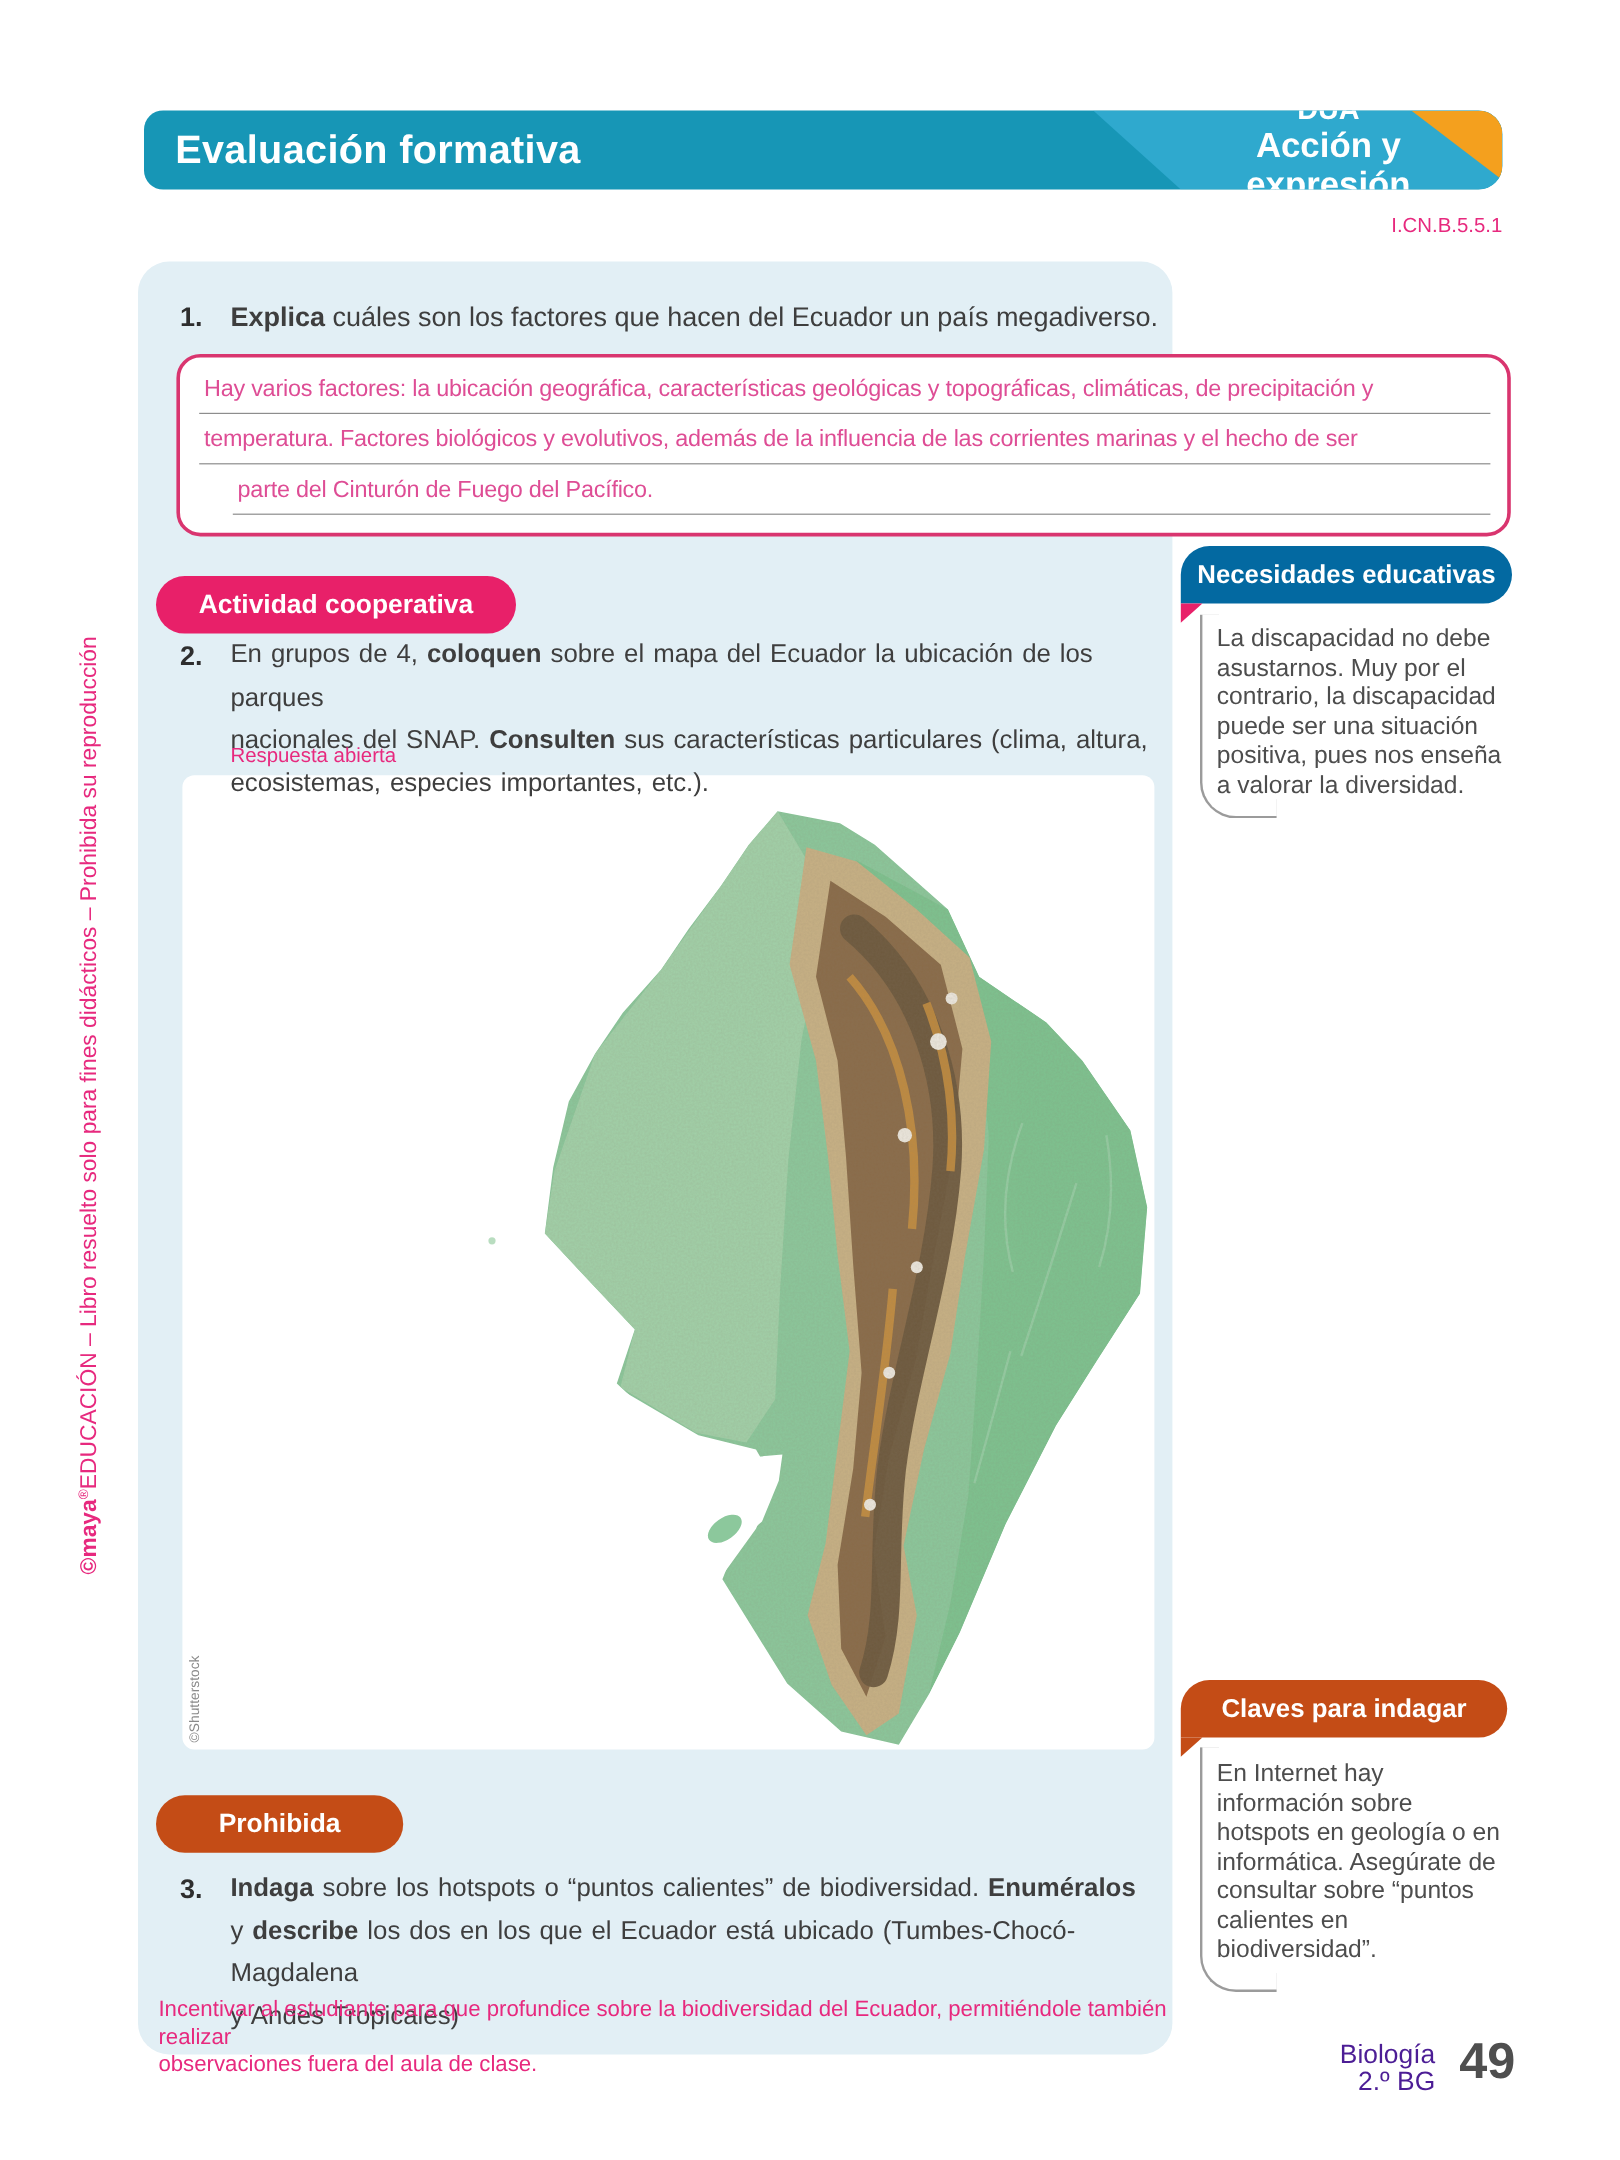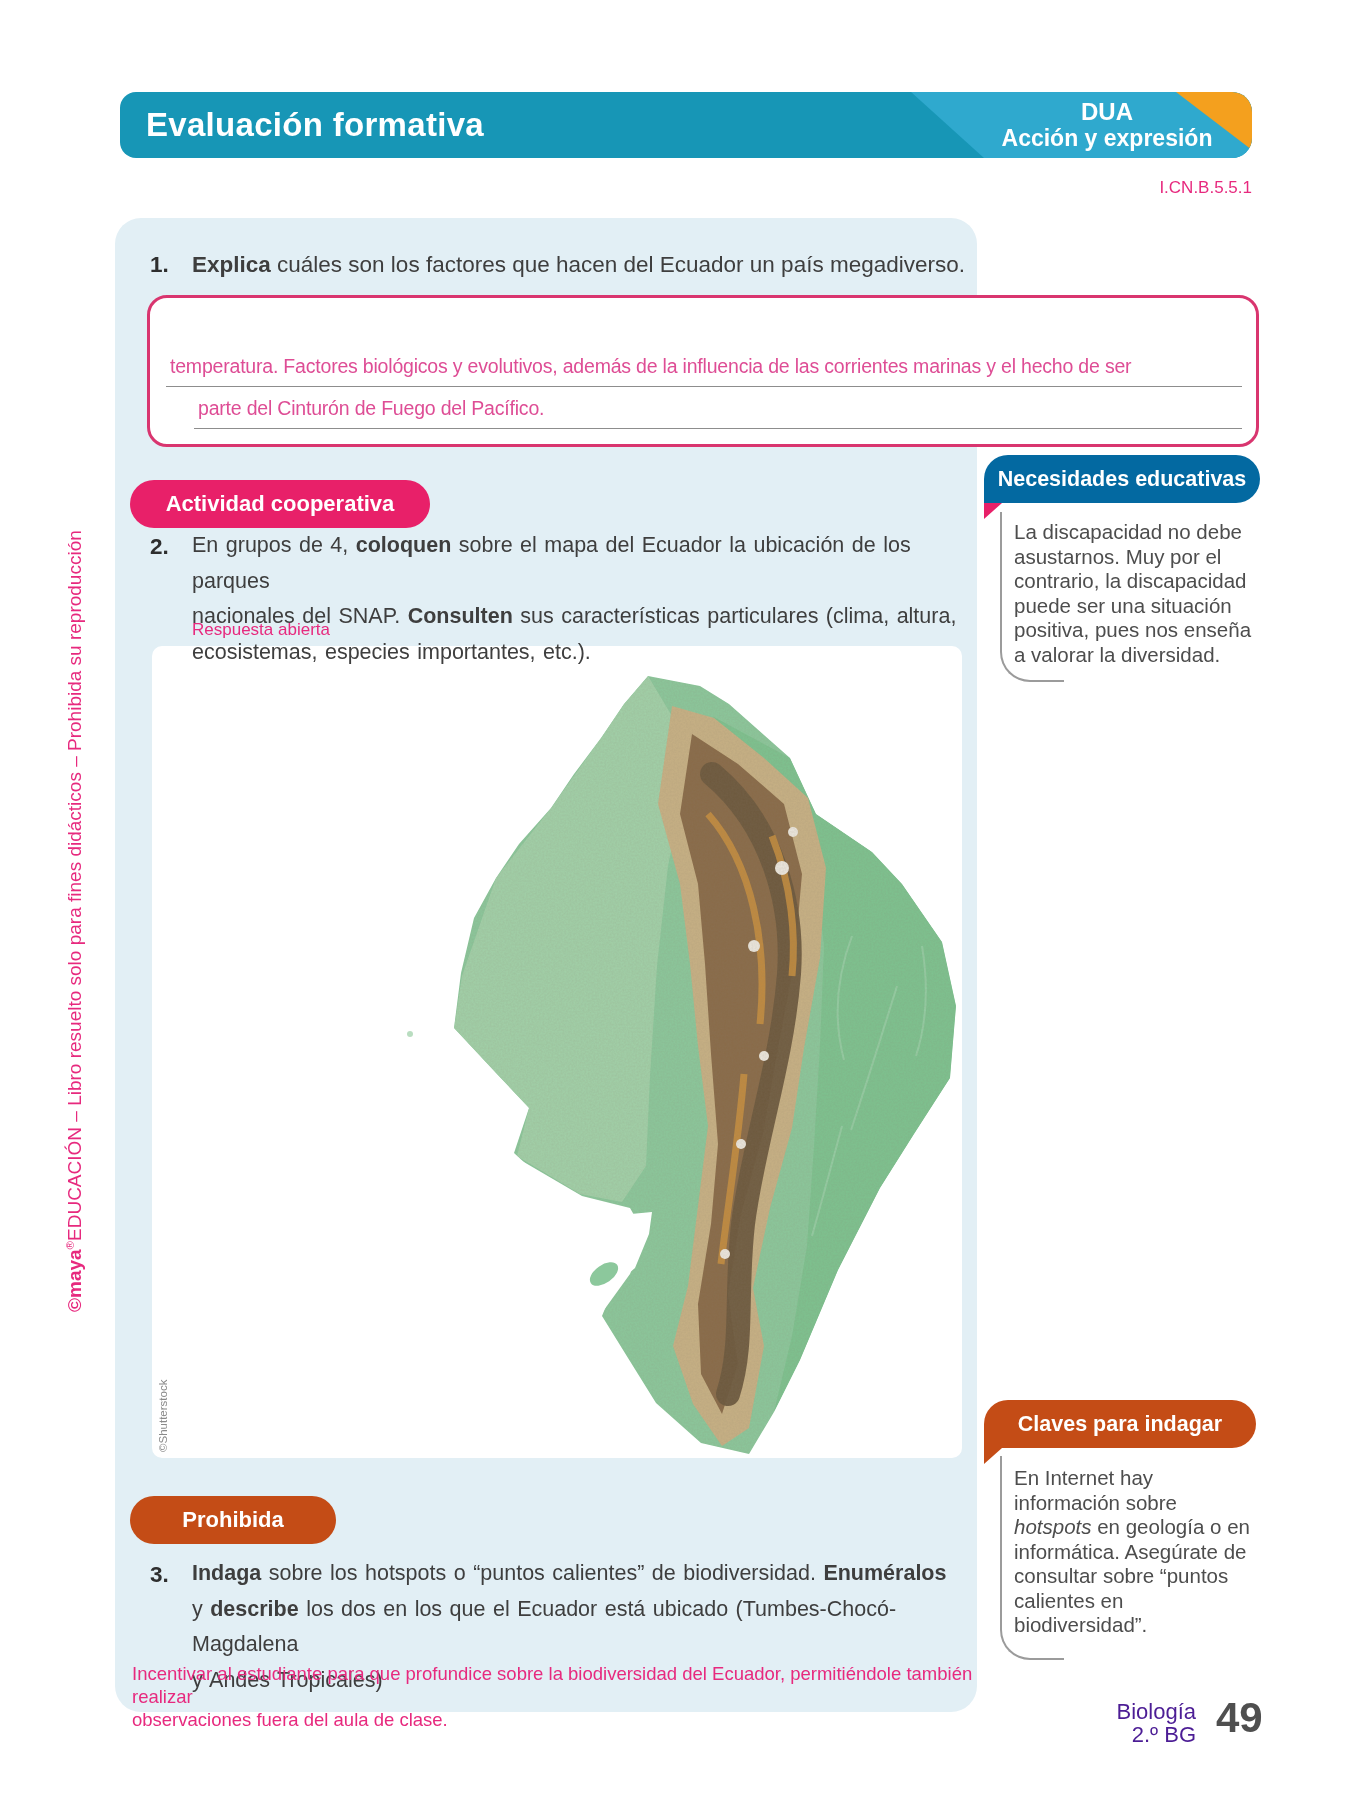--- a/index.html
+++ b/index.html
@@ -26,21 +26,21 @@
   .page-title{
     position:absolute;left:26px;top:50%;transform:translateY(-50%);
     color:#fff;font-size:33px;font-weight:bold;letter-spacing:.3px;
   }
   .dua-block{
     position:absolute;left:872px;top:0;width:230px;height:100%;
     display:flex;flex-direction:column;align-items:center;justify-content:center;
     color:#fff;line-height:1.12;z-index:2;
   }
   .dua-label{font-size:24px;font-weight:bold;}
-  .dua-sub{font-size:23px;font-weight:bold;}
+  .dua-sub{font-size:29px;font-weight:bold;}
   .std-code{right:98px;top:178px;color:#E7297E;font-size:17px;}
 
   
   .panel{
     left:115px;top:218px;width:862px;height:1494px;
     background:#E2EFF5;border-radius:26px;z-index:1;
   }
 
   
   .qnum{font-size:22.5px;font-weight:bold;color:#2E2E2E;z-index:3;}
@@ -119,20 +119,21 @@
   </div>
 </div>
 <div class="abs std-code">I.CN.B.5.5.1</div>
 
 <div class="abs panel"></div>
 
 <div class="abs qnum" style="left:150px;top:252px;">1.</div>
 <div class="abs qtext" style="left:192px;top:252px;white-space:nowrap;"><span style="font-weight: bold;">Explica</span><span> cuáles son los factores que hacen del Ecuador un país megadiverso.</span></div>
 
 <div class="abs answer-box">
+  <div class="ans-line" style="top:6px;">Hay varios factores: la ubicación geográfica, características geológicas y topográficas, climáticas, de precipitación y</div>
   <div class="ans-line" style="top:48px;">temperatura. Factores biológicos y evolutivos, además de la influencia de las corrientes marinas y el hecho de ser</div>
   <div class="ans-line" style="top:90px;margin-left:28px;">parte del Cinturón de Fuego del Pacífico.</div>
 </div>
 
 <div class="abs pill pill-pink" style="left:130px;top:480px;width:300px;height:48px;">Actividad cooperativa</div>
 
 <div class="abs qnum" style="left:150px;top:534px;">2.</div>
 <div class="abs qpara" style="left:192px;top:528px;width:790px;"><span>En grupos de 4, </span><span style="font-weight: bold;">coloquen</span><span> sobre el mapa del Ecuador la ubicación de los parques</span><br><span>nacionales del SNAP. </span><span style="font-weight: bold;">Consulten</span><span> sus características particulares (clima, altura,</span><br><span>ecosistemas, especies importantes, etc.).</span></div>
 <div class="abs pink-note" style="left:192px;top:620px;font-size:17px;">Respuesta abierta</div>
 
@@ -201,21 +202,21 @@
 <div class="abs pink-note" style="left:132px;top:1662px;width:860px;font-size:18.5px;line-height:23px;"><span>Incentivar al estudiante para que profundice sobre la biodiversidad del Ecuador, permitiéndole también realizar</span><br><span>observaciones fuera del aula de clase.</span></div>
 
 <div class="abs side-badge pill-pink" style="left:984px;top:455px;width:276px;height:48px;background:#0369a1;">Necesidades educativas</div>
 <div class="abs tail" style="left:984px;top:503px;border-top:16px solid #E82069;"></div>
 <div class="abs bracket" style="left:1000px;top:512px;width:62px;height:168px;"></div>
 <div class="abs side-text" style="left:1014px;top:520px;width:252px;"><span>La discapacidad no debe</span><br><span>asustarnos. Muy por el</span><br><span>contrario, la discapacidad</span><br><span>puede ser una situación</span><br><span>positiva, pues nos enseña</span><br><span>a valorar la diversidad.</span></div>
 
 <div class="abs side-badge" style="left:984px;top:1400px;width:272px;height:48px;background:#C44C16;">Claves para indagar</div>
 <div class="abs tail" style="left:984px;top:1448px;border-top:16px solid #C44C16;"></div>
 <div class="abs bracket" style="left:1000px;top:1456px;width:62px;height:202px;"></div>
-<div class="abs side-text" style="left:1014px;top:1466px;width:256px;"><span>En Internet hay</span><br><span>información sobre</span><br><span style="font-style: italic; margin-top: 28px;">hotspots</span><span> en geología o en</span><br><span>informática. Asegúrate de</span><br><span>consultar sobre “puntos</span><br><span>calientes en</span><br><span>biodiversidad”.</span></div>
+<div class="abs side-text" style="left:1014px;top:1466px;width:256px;"><span>En Internet hay</span><br><span>información sobre</span><br><span style=" margin-top: 28px;">hotspots</span><span> en geología o en</span><br><span>informática. Asegúrate de</span><br><span>consultar sobre “puntos</span><br><span>calientes en</span><br><span>biodiversidad”.</span></div>
 
 <div class="abs footer-subject">
   <div>Biología</div>
   <div>2.º BG</div>
 </div>
 <div class="abs page-number">49</div>
 
 <div class="abs v-copyright"><span style="font-weight: bold;">©</span><span style="font-weight: bold;">maya</span><sup>®</sup><span>EDUCACIÓN</span><span> – Libro resuelto solo para fines didácticos – Prohibida su reproducción</span></div>
 
 </body></html>

